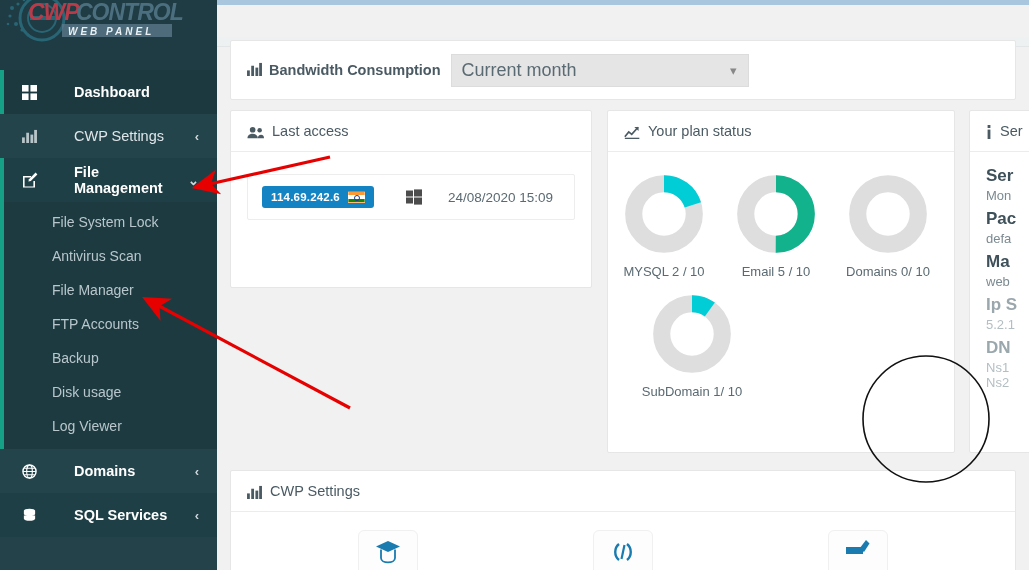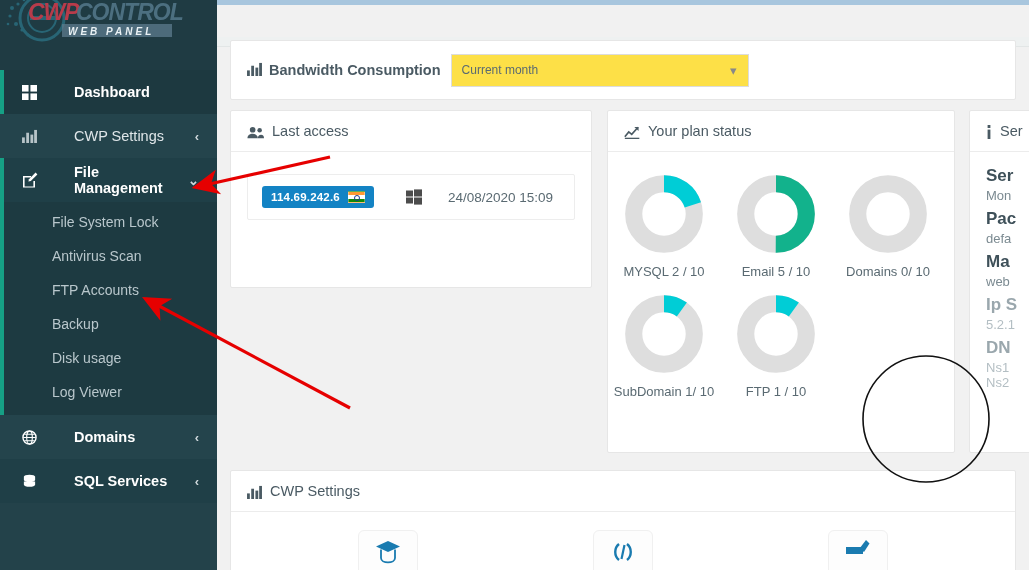--- a/index.html
+++ b/index.html
@@ -111,23 +111,23 @@
   .bw-title {
     display: flex; align-items: center;
     color: #4a5a63; font-size: 14.5px; font-weight: bold;
     margin-right: 10px;
     white-space: nowrap;
   }
   .bw-title .ci { margin-right: 7px; }
   .bw-select {
     width: 298px; height: 33px;
     border: 1px solid #dcdcdc;
-    background: #fde047;
+    background: #e5e5e5;
     color: #5a6a72;
-    font-size: 12px;
+    font-size: 18px;
     font-family: "Liberation Sans", sans-serif;
     padding: 0 10px;
     appearance: none; -webkit-appearance: none;
     position: relative;
   }
   .select-wrap { position: relative; }
   .select-wrap .caret {
     position: absolute; right: 12px; top: 9px;
     pointer-events: none; color: #888;
     font-size: 13px;
@@ -295,20 +295,21 @@
         </span>
         <span class="nav-label">File Management</span>
         <span class="chev down">⌄</span>
       </div>
 
       <div class="sub-wrap">
         <span class="accent"></span>
         <div class="sub-list">
           <a class="sub-item">File System Lock</a>
           <a class="sub-item">Antivirus Scan</a>
+          <a class="sub-item">File Manager</a>
           <a class="sub-item">FTP Accounts</a>
           <a class="sub-item">Backup</a>
           <a class="sub-item">Disk usage</a>
           <a class="sub-item">Log Viewer</a>
         </div>
       </div>
 
       <div class="nav-item level1 shade-b">
         <span class="nav-icon">
           <svg width="15" height="15" viewBox="0 0 16 16">
@@ -428,27 +429,20 @@
           </div>
         </div>
         <div class="donut-row">
           <div class="donut-cell">
             <svg class="donut" viewBox="0 0 42 42">
               <circle cx="21" cy="21" r="15.9" fill="none" stroke="#dedede" stroke-width="9"></circle>
               <circle class="seg" cx="21" cy="21" r="15.9" fill="none" stroke-width="9" stroke-dasharray="10 90" transform="rotate(-90 21 21)" stroke="#00cdd6"></circle>
             </svg>
             <div class="donut-label">SubDomain 1/ 10</div>
           </div>
-          <div class="donut-cell">
-            <svg class="donut" viewBox="0 0 42 42">
-              <circle cx="21" cy="21" r="15.9" fill="none" stroke="#dedede" stroke-width="9"></circle>
-              <circle class="seg" cx="21" cy="21" r="15.9" fill="none" stroke-width="9" stroke-dasharray="10 90" transform="rotate(-90 21 21)" stroke="#00cdd6"></circle>
-            </svg>
-            <div class="donut-label">FTP 1 / 10</div>
-          </div>
           <div class="donut-cell"></div>
         </div>
       </div>
     </div>
 
     <div class="card si-card">
       <div class="card-head">
         <span class="ci">
           <svg width="6" height="14" viewBox="0 0 6 14">
             <rect x="1.6" y="0" width="2.8" height="3" fill="#4a5a63"></rect>

